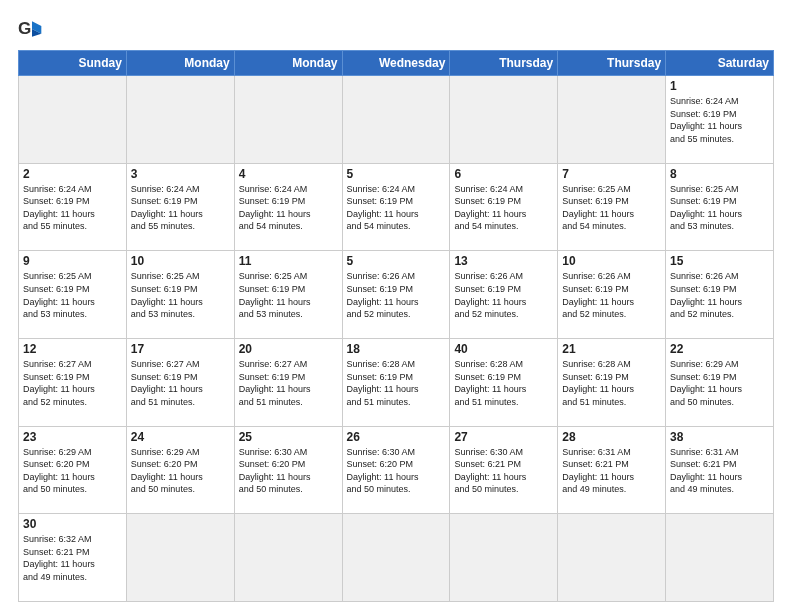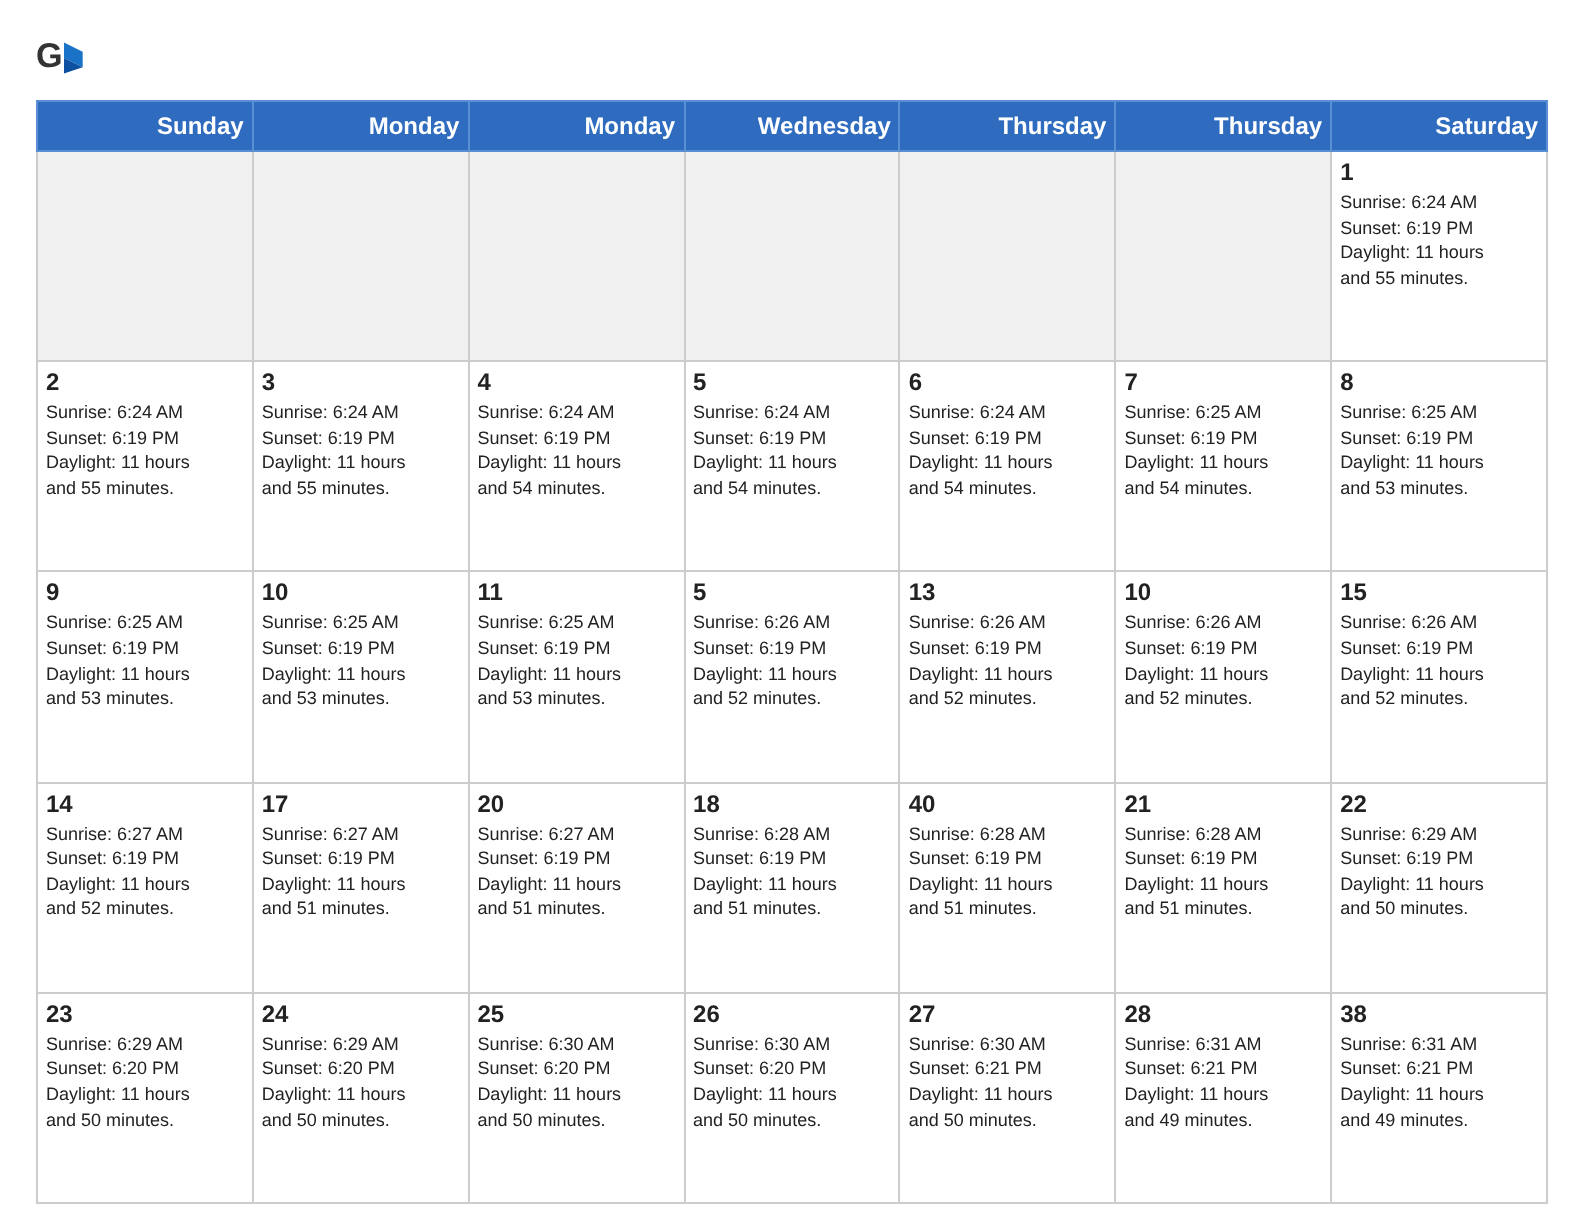--- a/index.html
+++ b/index.html
@@ -234,21 +234,21 @@
           <td>
             <span class="day-num">15</span>
             <div class="day-info" style="white-space: pre-line;">Sunrise: 6:26 AM
 Sunset: 6:19 PM
 Daylight: 11 hours
 and 52 minutes.</div>
           </td>
         </tr>
         <tr>
           <td>
-            <span class="day-num">14</span>
+            <span class="day-num">12</span>
             <div class="day-info" style="white-space: pre-line;">Sunrise: 6:27 AM
 Sunset: 6:19 PM
 Daylight: 11 hours
 and 52 minutes.</div>
           </td>
           <td>
             <span class="day-num">17</span>
             <div class="day-info" style="white-space: pre-line;">Sunrise: 6:27 AM
 Sunset: 6:19 PM
 Daylight: 11 hours
@@ -333,16 +333,31 @@
 Daylight: 11 hours
 and 49 minutes.</div>
           </td>
           <td>
             <span class="day-num">38</span>
             <div class="day-info" style="white-space: pre-line;">Sunrise: 6:31 AM
 Sunset: 6:21 PM
 Daylight: 11 hours
 and 49 minutes.</div>
           </td>
+        </tr>
+        <tr class="last-row">
+          <td>
+            <span class="day-num">30</span>
+            <div class="day-info" style="white-space: pre-line;">Sunrise: 6:32 AM
+Sunset: 6:21 PM
+Daylight: 11 hours
+and 49 minutes.</div>
+          </td>
+          <td class="empty"></td>
+          <td class="empty"></td>
+          <td class="empty"></td>
+          <td class="empty"></td>
+          <td class="empty"></td>
+          <td class="empty"></td>
         </tr>
       </tbody>
   </table>
 </div>
 
 </body></html>

